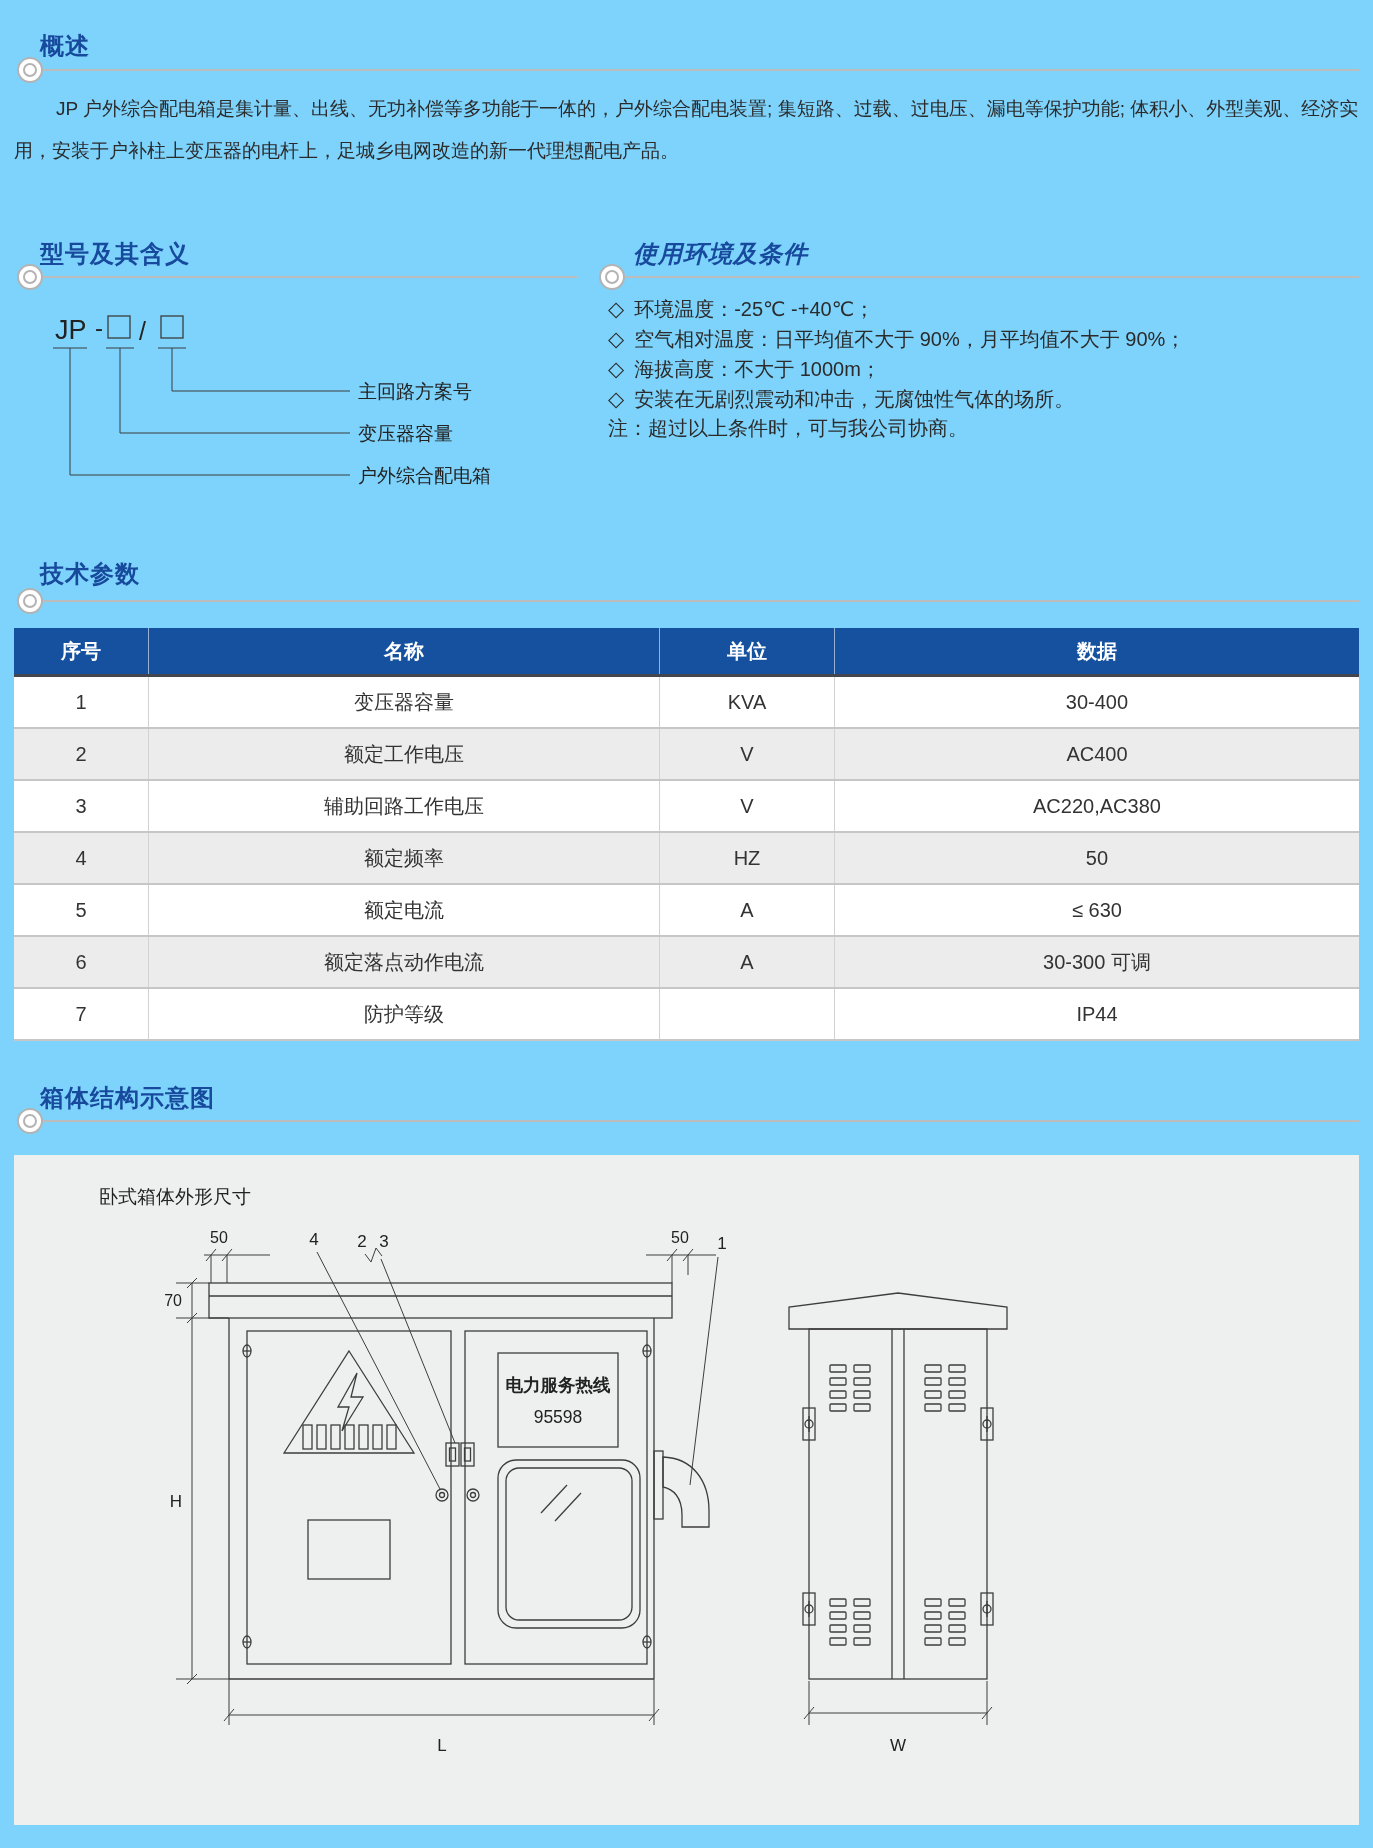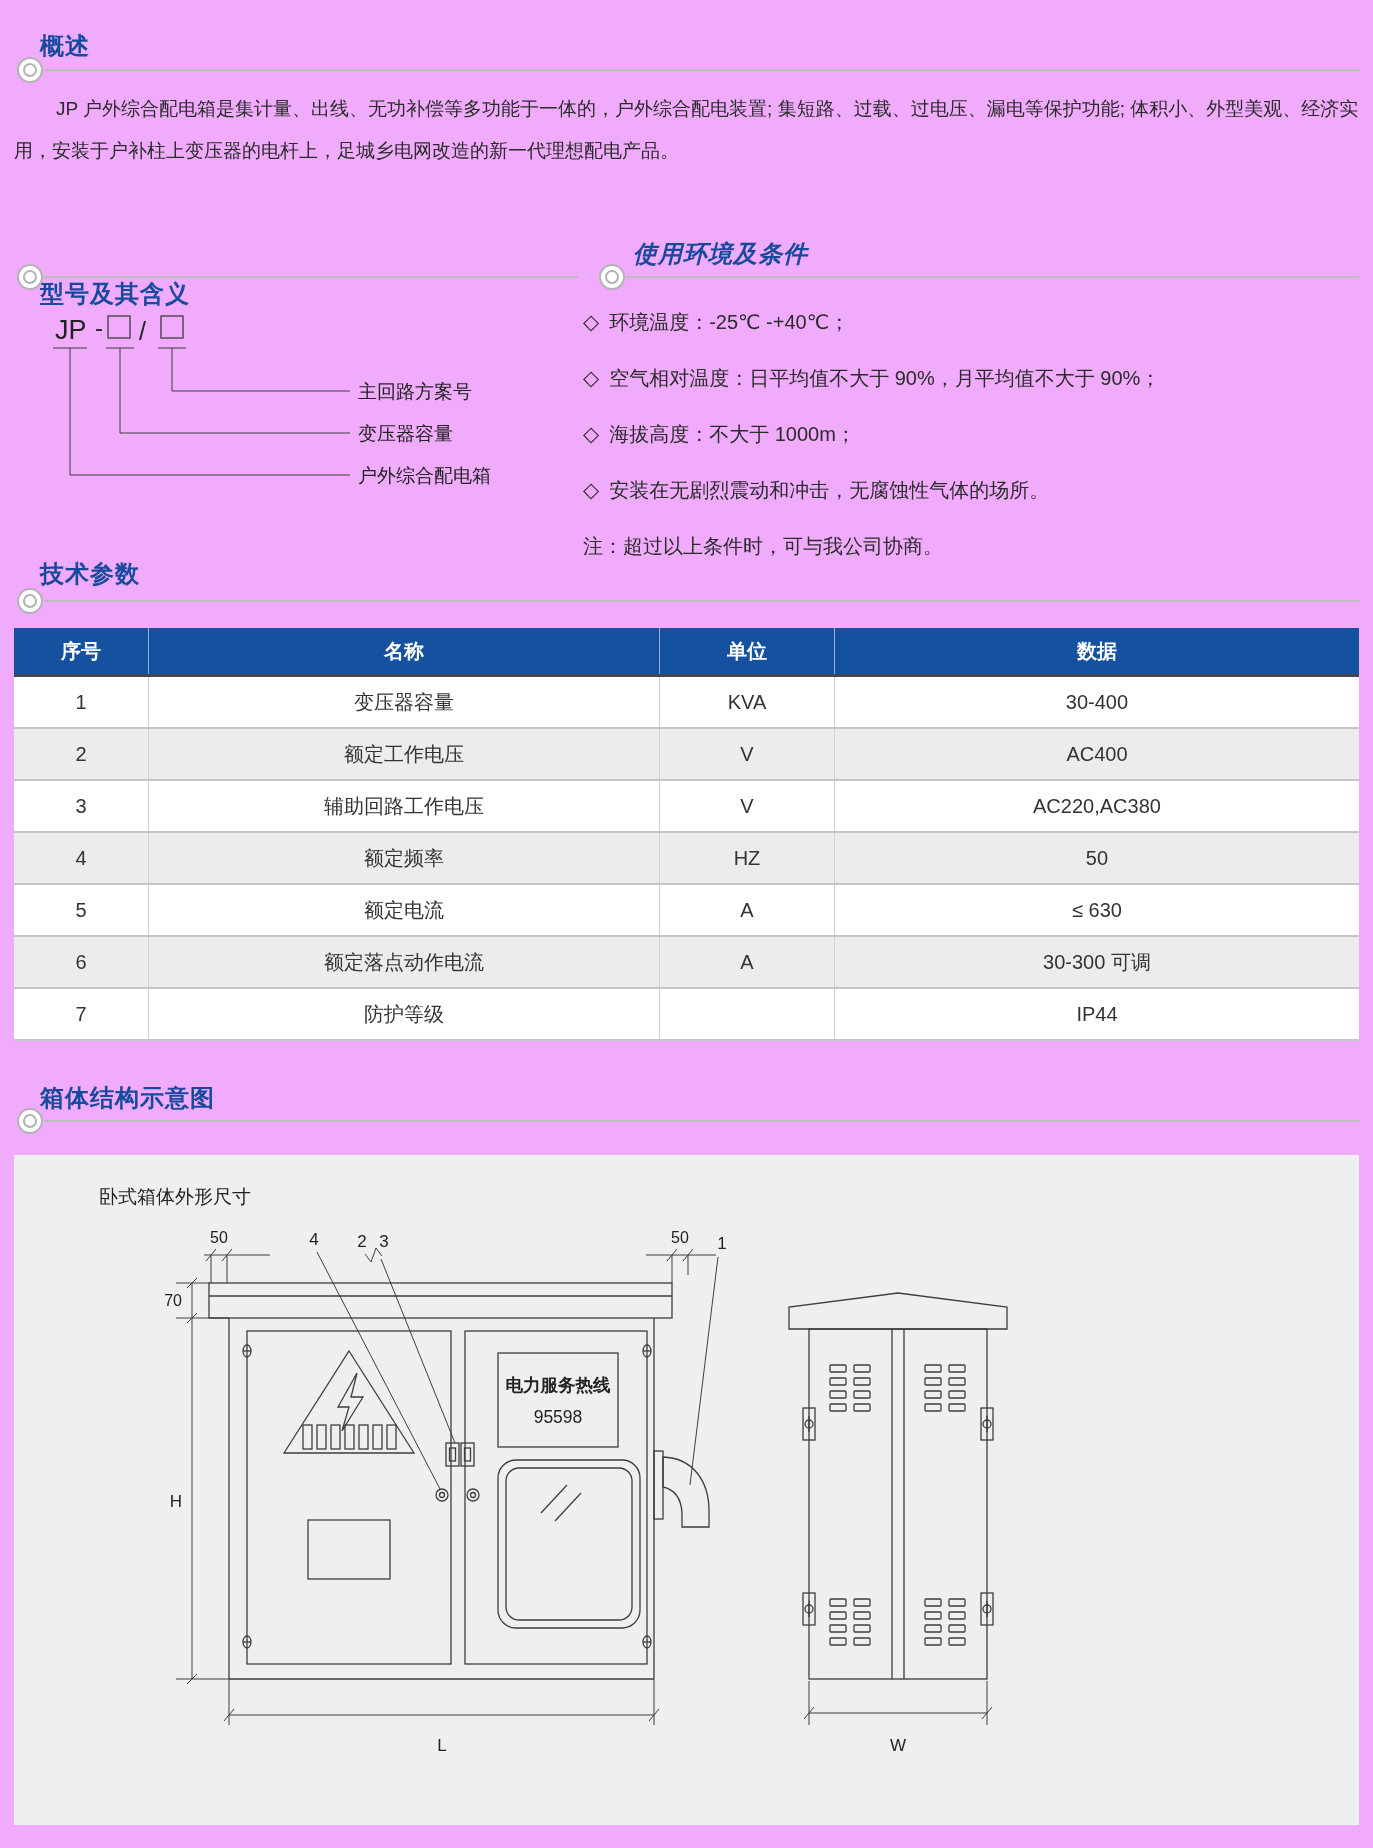--- a/index.html
+++ b/index.html
@@ -1,25 +1,25 @@
 <!DOCTYPE html>
 <html><head>
 <meta charset="utf-8">
 <style>
   html,body{margin:0;padding:0;background:#fff;}
-  .page{position:relative;width:1373px;height:1848px;background:#f0abfc;overflow:hidden;
+  .page{position:relative;width:1373px;height:1848px;background:#7dd3fc;overflow:hidden;
         font-family:"Liberation Sans","DejaVu Sans",sans-serif;color:#2b2b2b;}
   .sec-title{position:absolute;font-size:24px;font-weight:bold;color:#17499c;letter-spacing:1px;white-space:nowrap;}
   .sec-line{position:absolute;height:2px;background:#bcbcbc;}
   .ring{position:absolute;width:22px;height:22px;border:2px solid #b3b3b3;border-radius:50%;
         background:#fff;display:flex;align-items:center;justify-content:center;z-index:2;}
   .ring::after{content:"";width:10px;height:10px;border:2px solid #b3b3b3;border-radius:50%;}
   .para{position:absolute;left:14px;top:88px;width:1346px;font-size:19px;line-height:42px;
         text-indent:42px;color:#2b2b2b;}
-  .env{position:absolute;left:583px;top:294px;width:762px;font-size:20px;line-height:56px;color:#2b2b2b;}
+  .env{position:absolute;left:608px;top:294px;width:762px;font-size:20px;line-height:29px;color:#2b2b2b;}
   .env-item{white-space:nowrap;}
   .diamond{font-size:21px;margin-right:10px;color:#2b2b2b;}
   .env-note{white-space:nowrap;}
   .param-table{position:absolute;left:14px;top:628px;width:1345px;border-collapse:collapse;
         font-size:20px;color:#333;text-align:center;table-layout:fixed;}
   .param-table thead th{background:#15519f;color:#ffffff;height:44px;font-weight:bold;
         border-right:1px solid rgba(255,255,255,.55);border-bottom:3px solid #43464e;}
   .param-table thead th:last-child{border-right:none;}
   .param-table tbody td{height:48px;border-bottom:2px solid #c6c6c6;border-right:1px solid #d2d2d2;background:#fff;}
   .param-table tbody td:last-child{border-right:none;}
@@ -33,21 +33,21 @@
 </head>
 <body>
 
 <div class="page">
 
   <div class="sec-title" style="left:40px;top:30px;">概述</div>
   <div class="sec-line" style="left:44px;top:69px;width:1315px;"></div>
   <div class="ring" style="left:17px;top:57px;"></div>
   <div class="para">JP 户外综合配电箱是集计量、出线、无功补偿等多功能于一体的，户外综合配电装置; 集短路、过载、过电压、漏电等保护功能; 体积小、外型美观、经济实用，安装于户补柱上变压器的电杆上，足城乡电网改造的新一代理想配电产品。</div>
 
-  <div class="sec-title" style="left:40px;top:238px;margin-top:40px;">型号及其含义</div>
+  <div class="sec-title" style="left:40px;top:238px;">型号及其含义</div>
   <div class="sec-line" style="left:44px;top:276px;width:534px;"></div>
   <div class="ring" style="left:17px;top:264px;"></div>
 
   <svg style="position:absolute;left:40px;top:296px;" width="540" height="210" viewBox="0 0 540 210">
     <g>
       <text x="15" y="43" font-size="27">JP</text>
       <text x="55" y="40" font-size="24">-</text>
       <rect x="68" y="20" width="22" height="22" class="draw"></rect>
       <text x="99" y="44" font-size="25">/</text>
       <rect x="121" y="20" width="22" height="22" class="draw"></rect>

